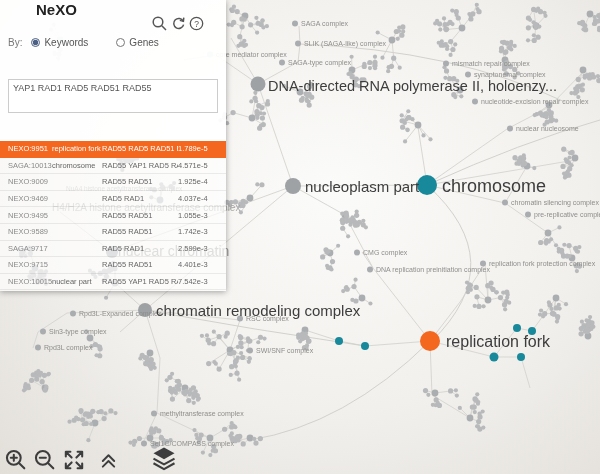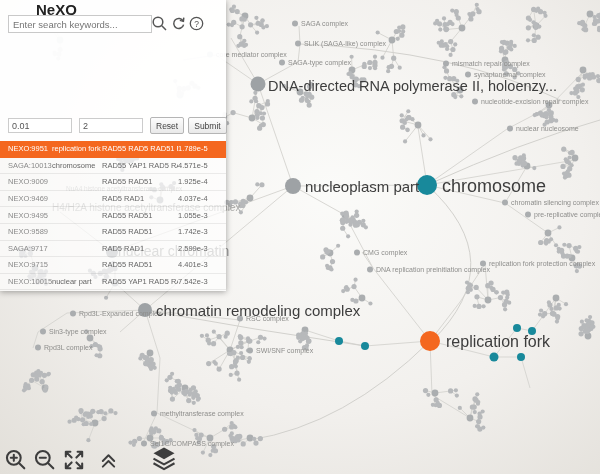--- a/index.html
+++ b/index.html
@@ -1753,50 +1753,51 @@
       <text x="446" y="347" font-size="16" fill="#3d3d3d">replication fork</text>
       <text x="156" y="316" font-size="15" fill="#3d3d3d">chromatin remodeling complex</text>
     </g>
   </svg>
 
 <div class="panel">
   <div class="form-bg"></div>
 
   <div class="panel-title">NeXO</div>
 
-  <input class="search-input" type="text" placeholder="Enter search keywords..." style="">
 
   <span class="icon-btn" style="left:151px;">
     <svg width="17" height="17" viewBox="0 0 17 17" fill="none" stroke="#555" stroke-width="1.5">
       <circle cx="7" cy="7" r="4.8"></circle>
         <line x1="10.8" y1="10.8" x2="15" y2="15"></line>
     </svg>
   </span>
   <span class="icon-btn" style="left:170px;">
     <svg width="17" height="17" viewBox="0 0 17 17" fill="none" stroke="#555" stroke-width="1.5">
       <path d="M13.2,6.2 A5,5 0 1 0 13.6,9.6"></path>
       <polyline points="13.8,2.6 13.4,6.4 9.8,5.4" fill="none"></polyline>
     </svg>
   </span>
   <span class="icon-btn" style="left:188px;">
     <svg width="17" height="17" viewBox="0 0 17 17" fill="none" stroke="#555" stroke-width="1.3">
       <circle cx="8.5" cy="8.5" r="6.2"></circle>
       <text x="8.5" y="11.6" font-size="8.5" text-anchor="middle" fill="#555" stroke="none" font-family="Liberation Sans, sans-serif">?</text>
     </svg>
   </span>
 
+  <div class="radio-row">
+    <span class="by-label">By:</span>
+    <input type="radio" name="by" checked="" style="">
+    <span class="radio-lab">Keywords</span>
+    <input type="radio" name="by" style="">
+    <span class="radio-lab">Genes</span>
+  </div>
 
 
+  <textarea class="query-area" style="">YAP1 RAD1 RAD5 RAD51 RAD55</textarea>
 
-  <div class="param-row">
-    <input class="param-input" type="text" value="0.01" style="">
-    <input class="param-input" type="text" value="2" style="">
-    <button class="mini-btn">Reset</button>
-    <button class="mini-btn" style="margin-right:0;">Submit</button>
-  </div>
 
   <div class="ttable">
       <div class="trow sel">
         <div class="c0">NEXO:9951</div>
         <div class="c1">replication fork</div>
         <div class="c2">RAD55 RAD5 RAD51 RAD1</div>
         <div class="c3">1.789e-5</div>
       </div>
       <div class="trow">
         <div class="c0">SAGA:10013</div>

